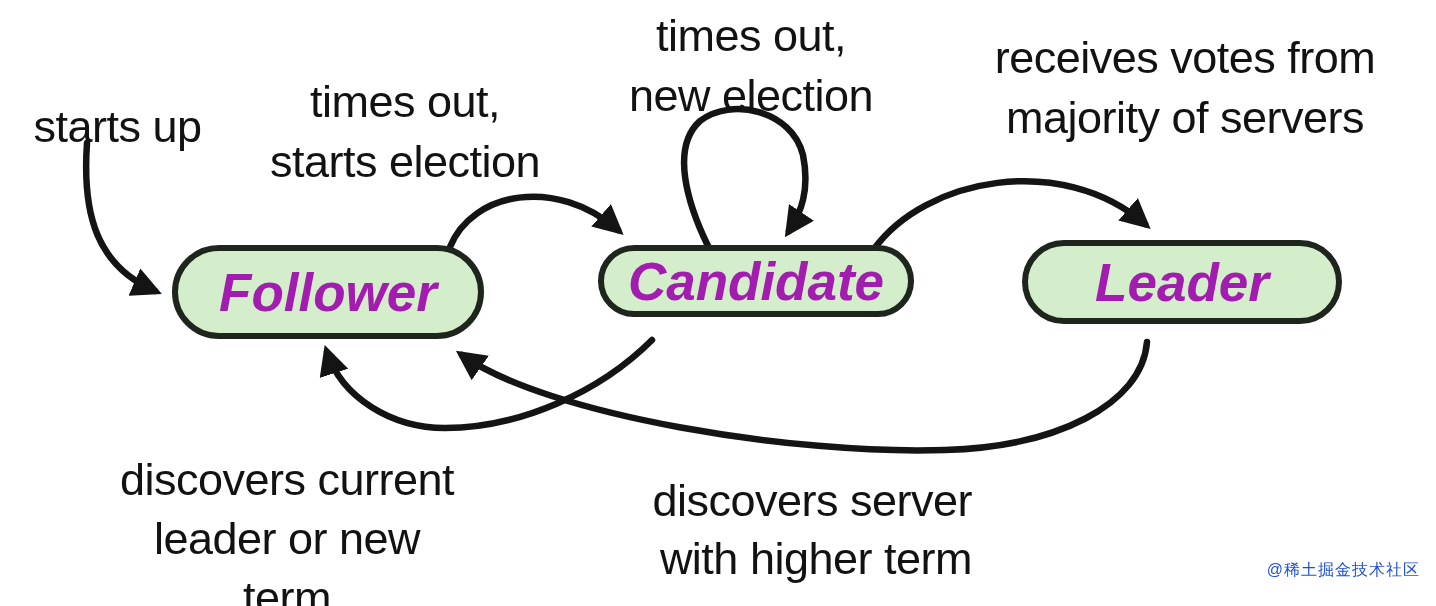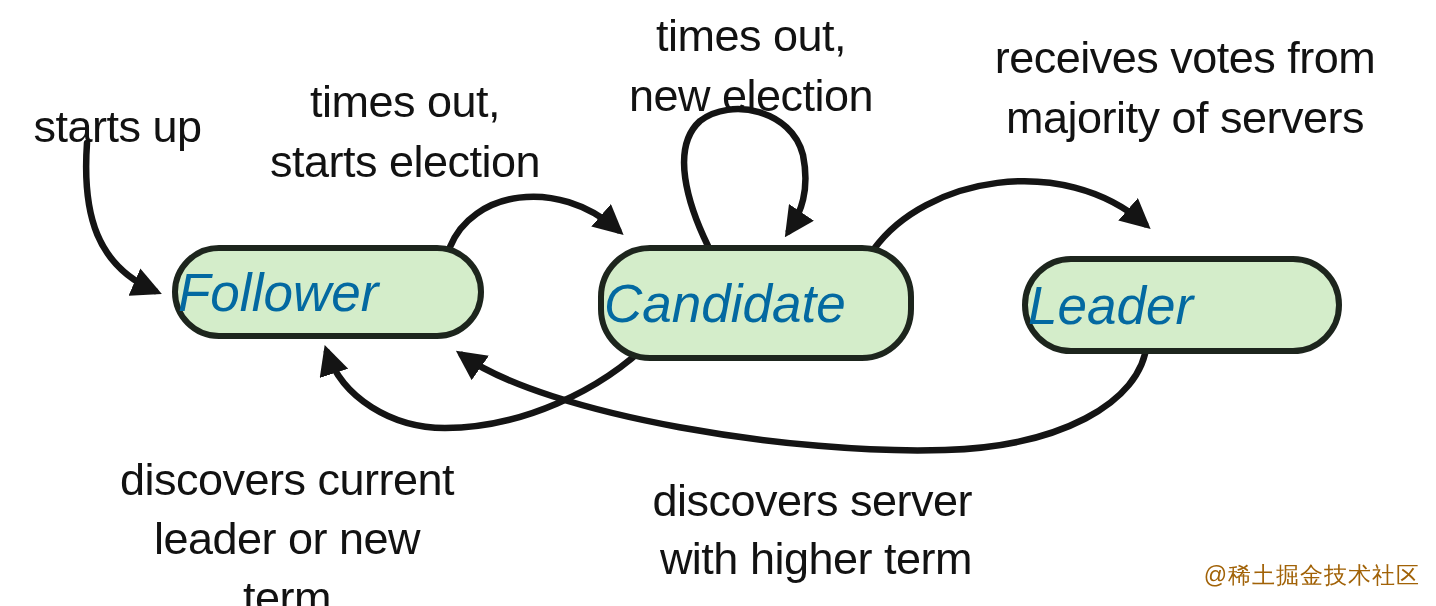--- a/index.html
+++ b/index.html
@@ -6,54 +6,54 @@
   #canvas{
     position:relative;
     width:1436px;height:606px;
     background:#ffffff;
     font-family:"Liberation Sans", sans-serif;
     overflow:hidden;
   }
   #arrows{position:absolute;left:0;top:0;width:1436px;height:606px;}
   .state-pill{
     position:absolute;
-    display:flex;align-items:center;
+    display:flex;align-items:center;justify-content:center;
     background:#d4edca;
     border:6px solid #1d251d;
     border-radius:52px;
     box-sizing:border-box;
-    color:#0369a1;
+    color:#a21caf;
     font-size:53px;
     font-style:italic;
-    font-weight:400;
+    font-weight:700;
     letter-spacing:0px;
   }
   #pill-follower{left:172px;top:245px;width:312px;height:94px;}
-  #pill-candidate{left:598px;top:245px;width:316px;height:116px;}
-  #pill-leader{left:1022px;top:256px;width:320px;height:98px;}
+  #pill-candidate{left:598px;top:245px;width:316px;height:72px;}
+  #pill-leader{left:1022px;top:240px;width:320px;height:84px;}
   .t-label{
     position:absolute;
     color:#121212;
     font-size:45px;
     line-height:60px;
     text-align:center;
     white-space:pre-line;
     letter-spacing:-0.5px;
   }
   #lbl-starts-up{left:15px;top:80px;width:205px;margin-top:17px;}
   #lbl-times-out-starts{left:225px;top:72px;width:360px;}
   #lbl-times-out-new{left:571px;top:6px;width:360px;}
   #lbl-receives-votes{left:955px;top:28px;width:460px;}
   #lbl-discovers-current{left:107px;top:450px;width:360px;line-height:59px;}
   #lbl-discovers-server{left:612px;top:472px;width:360px;line-height:58px;text-align:right;}
   #watermark{
     position:absolute;
     right:16px;top:560px;
-    color:#a16207;
-    font-size:23px;
+    color:#1d4ed8;
+    font-size:16px;
     letter-spacing:1px;
   }
 </style>
 </head>
 <body>
 
 <div id="canvas">
 
   <svg id="arrows" viewBox="0 0 1436 606" xmlns="http://www.w3.org/2000/svg">
     <defs>

